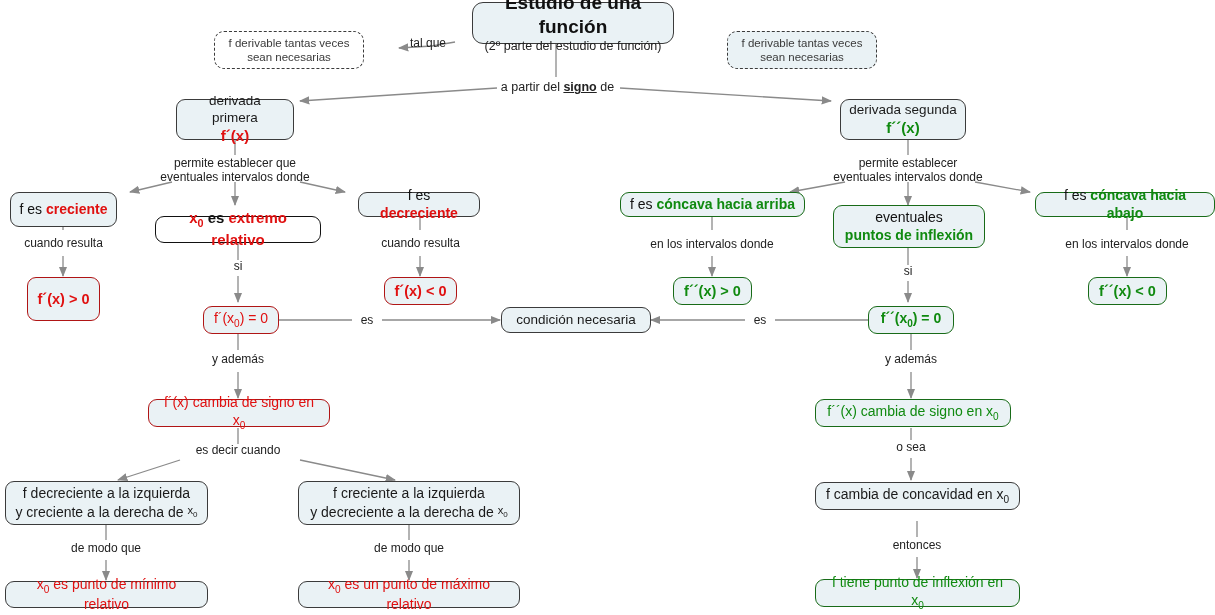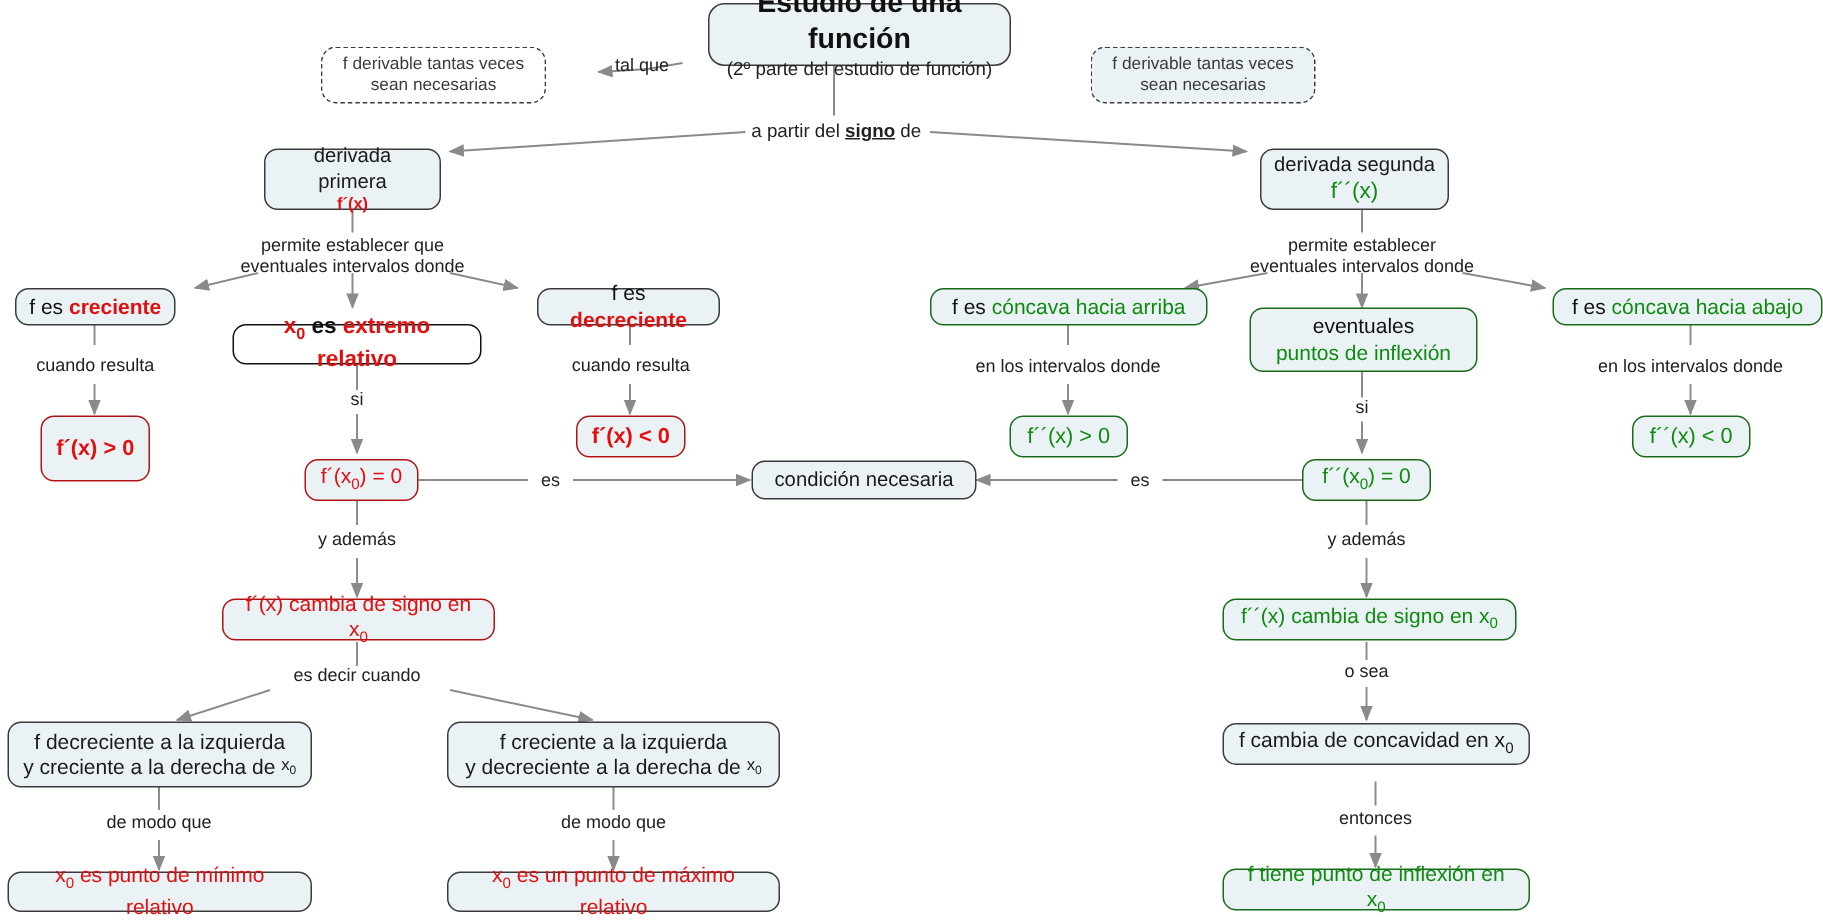--- a/index.html
+++ b/index.html
@@ -25,21 +25,21 @@
   .node.red-border{border-color:#b01515;}
   .node.green-border{border-color:#186b18;}
 
   .title-node{
     font-size:19px;font-weight:bold;color:#111;border-width:1.6px;border-radius:11px;
   }
   .title-node .sub{font-size:12.5px;font-weight:normal;color:#222;margin-top:0px;}
 
   .red{color:#e01010;font-weight:bold;}
   .red-n{color:#e01010;font-weight:normal;}
-  .green{color:#108a10;font-weight:normal;}
+  .green{color:#108a10;font-weight:bold;}
   .green-n{color:#108a10;font-weight:normal;}
   .blk{color:#111;}
 
   .lbl{
     position:absolute;font-size:12px;color:#222;
     text-align:center;line-height:1.2;white-space:nowrap;
     background:transparent;
   }
   .lbl.two{white-space:normal;}
   .bold-u{font-weight:bold;text-decoration:underline;}
@@ -134,29 +134,29 @@
     <div>sean necesarias</div>
   </div>
 
   <div class="node dashed filled" style="left:727px;top:31px;width:150px;height:38px;font-size:11.5px;">
     <div>f derivable tantas veces</div>
     <div>sean necesarias</div>
   </div>
 
   <div class="node" style="left:176px;top:99px;width:118px;height:41px;">
     <div>derivada primera</div>
-    <div class="red" style="font-size:11px;">f´(x)</div>
+    <div class="red" style="font-size:15px;">f´(x)</div>
   </div>
 
   <div class="node" style="left:840px;top:99px;width:126px;height:41px;">
     <div>derivada segunda</div>
     <div class="green" style="font-size:15px;">f´´(x)</div>
   </div>
 
-  <div class="node" style="left:10px;top:192px;width:107px;height:25px;font-size:14px;align-items:center;">
+  <div class="node" style="left:10px;top:192px;width:107px;height:35px;font-size:14px;align-items:center;">
     <div>
       <span class="blk">f es </span><span class="red">creciente</span>
     </div>
   </div>
 
   <div class="node white" style="left:155px;top:216px;width:166px;height:27px;font-size:15px;">
     <div>
       <span class="red"><span>x</span><sub>0</sub></span><span class="blk" style="font-weight:bold;"> es </span><span class="red">extremo relativo</span>
     </div>
   </div>

